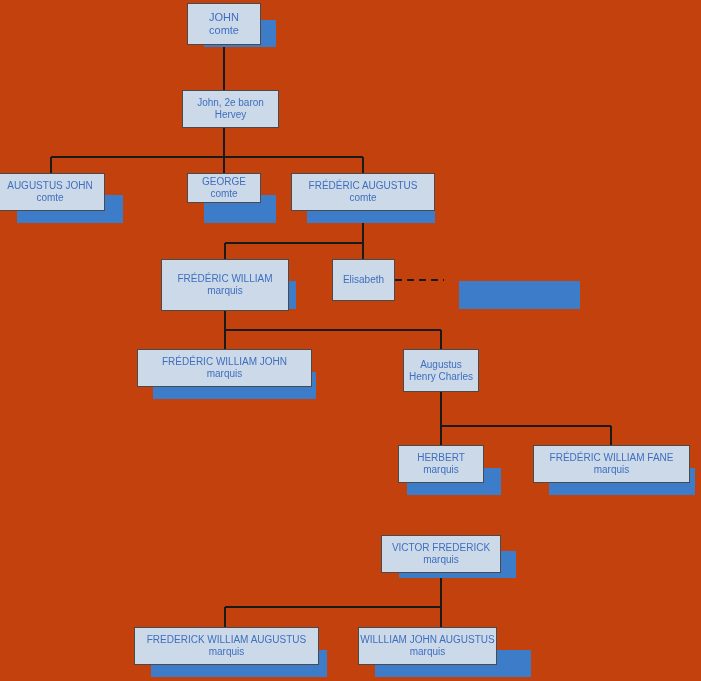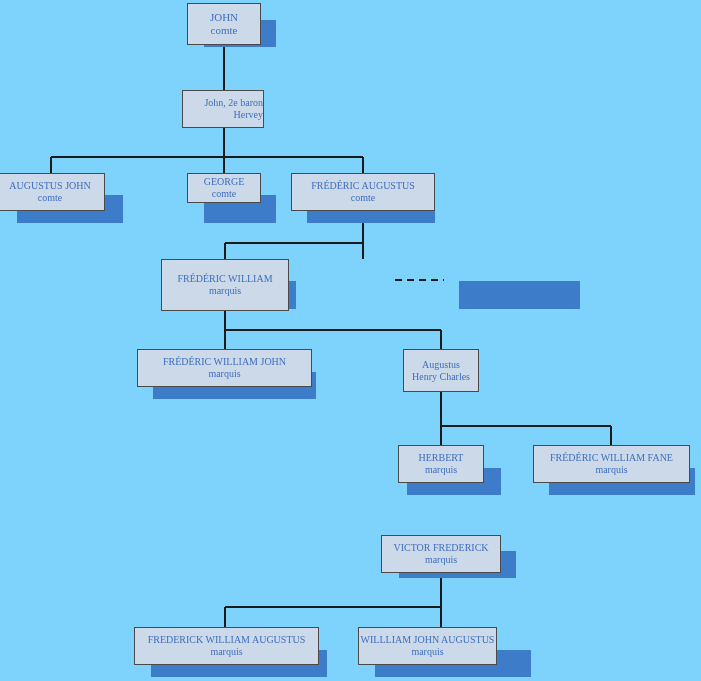--- a/index.html
+++ b/index.html
@@ -5,23 +5,23 @@
 <style>
   html, body {
     margin: 0;
     padding: 0;
     background: #ffffff;
   }
   #canvas {
     position: relative;
     width: 701px;
     height: 681px;
-    background: #7dd3fc;
+    background: #c2410c;
     overflow: hidden;
-    font-family: Liberation Serif, serif;
+    font-family: Liberation Sans, sans-serif;
   }
 
   
   #wires {
     position: absolute;
     left: 0;
     top: 0;
     width: 701px;
     height: 681px;
     pointer-events: none;
@@ -110,21 +110,21 @@
   <div class="shadow" style="left:549px;  top:468px; width:146px; height:27px;"></div>
   <div class="shadow" style="left:399px;  top:551px; width:117px; height:27px;"></div>
   <div class="shadow" style="left:151px;  top:650px; width:176px; height:27px;"></div>
   <div class="shadow" style="left:375px;  top:650px; width:156px; height:27px;"></div>
 
   <div class="node f11" style="left:187px; top:3px; width:74px; height:42px;">
     <span class="nm">JOHN</span>
     <span class="ttl">comte</span>
   </div>
 
-  <div class="node f10" style="left:182px; top:90px; width:82px; height:38px;align-items:flex-end;">
+  <div class="node f10" style="left:182px; top:90px; width:97px; height:38px;">
     <span class="nm">John, 2e baron</span>
     <span class="ttl">Hervey</span>
   </div>
 
   <div class="node f10" style="left:-5px; top:173px; width:110px; height:38px;">
     <span class="nm">AUGUSTUS JOHN</span>
     <span class="ttl">comte</span>
   </div>
 
   <div class="node f10" style="left:187px; top:173px; width:74px; height:30px;">
@@ -135,20 +135,23 @@
   <div class="node f10" style="left:291px; top:173px; width:144px; height:38px;">
     <span class="nm">FRÉDÉRIC AUGUSTUS</span>
     <span class="ttl">comte</span>
   </div>
 
   <div class="node f10" style="left:161px; top:259px; width:128px; height:52px;">
     <span class="nm">FRÉDÉRIC WILLIAM</span>
     <span class="ttl">marquis</span>
   </div>
 
+  <div class="node f10" style="left:332px; top:259px; width:63px; height:42px;">
+    <span class="nm">Elisabeth</span>
+  </div>
 
 
   <div class="node f10" style="left:137px; top:349px; width:175px; height:38px;">
     <span class="nm">FRÉDÉRIC WILLIAM JOHN</span>
     <span class="ttl">marquis</span>
   </div>
 
   <div class="node f10" style="left:403px; top:349px; width:76px; height:43px;">
     <span class="nm">Augustus</span>
     <span class="ttl">Henry Charles</span>

